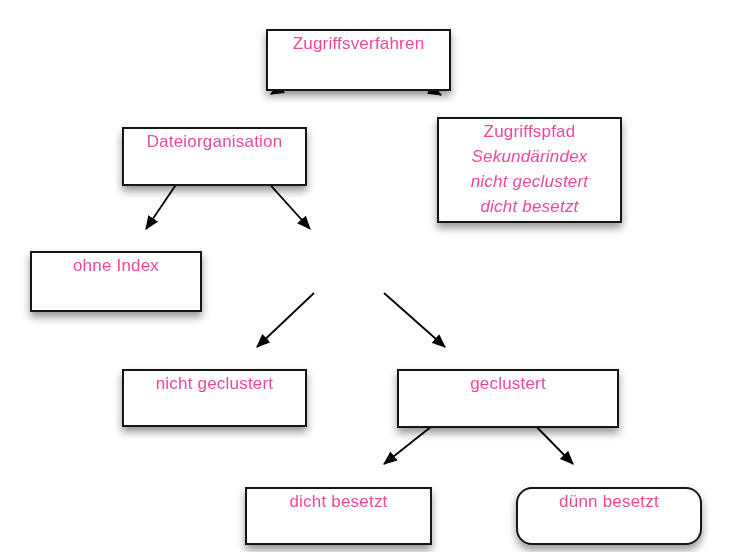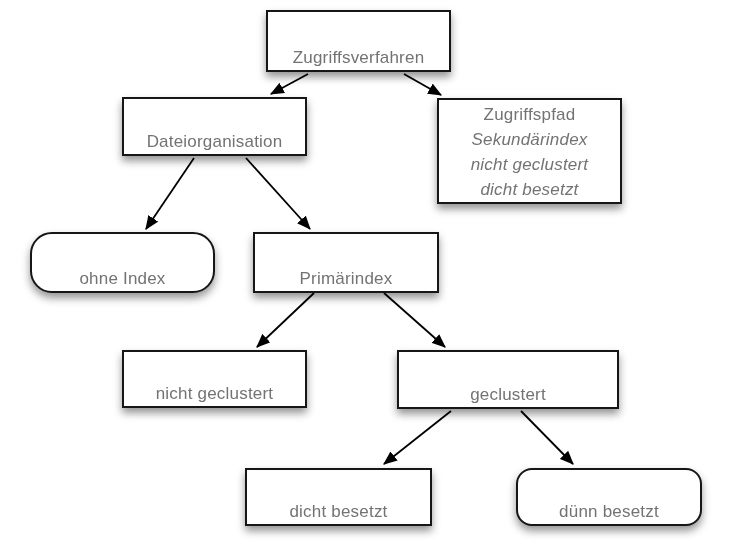--- a/index.html
+++ b/index.html
@@ -22,34 +22,35 @@
   }
   .node {
     position: absolute;
     box-sizing: border-box;
     background: #ffffff;
     border: 2px solid #161616;
     box-shadow: 0 5px 8px rgba(0,0,0,0.42);
     display: flex;
     flex-direction: column;
     align-items: center;
-    justify-content: flex-end;
+    justify-content: flex-start;
     text-align: center;
     font-size: 17px;
-    color: #737373;
+    color: #ec4899;
     letter-spacing: 0.2px;
+    margin-top: 19px;
   }
   .node .line { line-height: 25px; }
   .italic { font-style: italic; }
 
   
   #n-zugriffsverfahren { left: 266px; top: 10px;  width: 185px; height: 62px; }
-  #n-dateiorganisation { left: 122px; top: 97px;  width: 185px; height: 59px; }
+  #n-dateiorganisation { left: 122px; top: 108px;  width: 185px; height: 59px; }
   #n-zugriffspfad      { left: 437px; top: 98px;  width: 185px; height: 106px; font-size: 17px; }
-  #n-ohne-index        { left: 30px;  top: 232px; width: 185px; height: 61px; border-radius: 22px; }
+  #n-ohne-index        { left: 30px;  top: 232px; width: 172px; height: 61px; }
   #n-primaerindex      { left: 253px; top: 232px; width: 186px; height: 61px; }
   #n-nicht-geclustert  { left: 122px; top: 350px; width: 185px; height: 58px; }
   #n-geclustert        { left: 397px; top: 350px; width: 222px; height: 59px; }
   #n-dicht-besetzt     { left: 245px; top: 468px; width: 187px; height: 58px; }
   #n-duenn-besetzt     { left: 516px; top: 468px; width: 186px; height: 58px; border-radius: 16px; }
 </style>
 </head>
 <body>
 
 <div id="canvas">
@@ -82,23 +83,20 @@
     <span class="line">Zugriffspfad</span>
     <span class="line italic">Sekundärindex</span>
     <span class="line italic">nicht geclustert</span>
     <span class="line italic">dicht besetzt</span>
   </div>
 
   <div class="node" id="n-ohne-index">
     <span class="line">ohne Index</span>
   </div>
 
-  <div class="node" id="n-primaerindex">
-    <span class="line">Primärindex</span>
-  </div>
 
   <div class="node" id="n-nicht-geclustert">
     <span class="line">nicht geclustert</span>
   </div>
 
   <div class="node" id="n-geclustert">
     <span class="line">geclustert</span>
   </div>
 
   <div class="node" id="n-dicht-besetzt">

